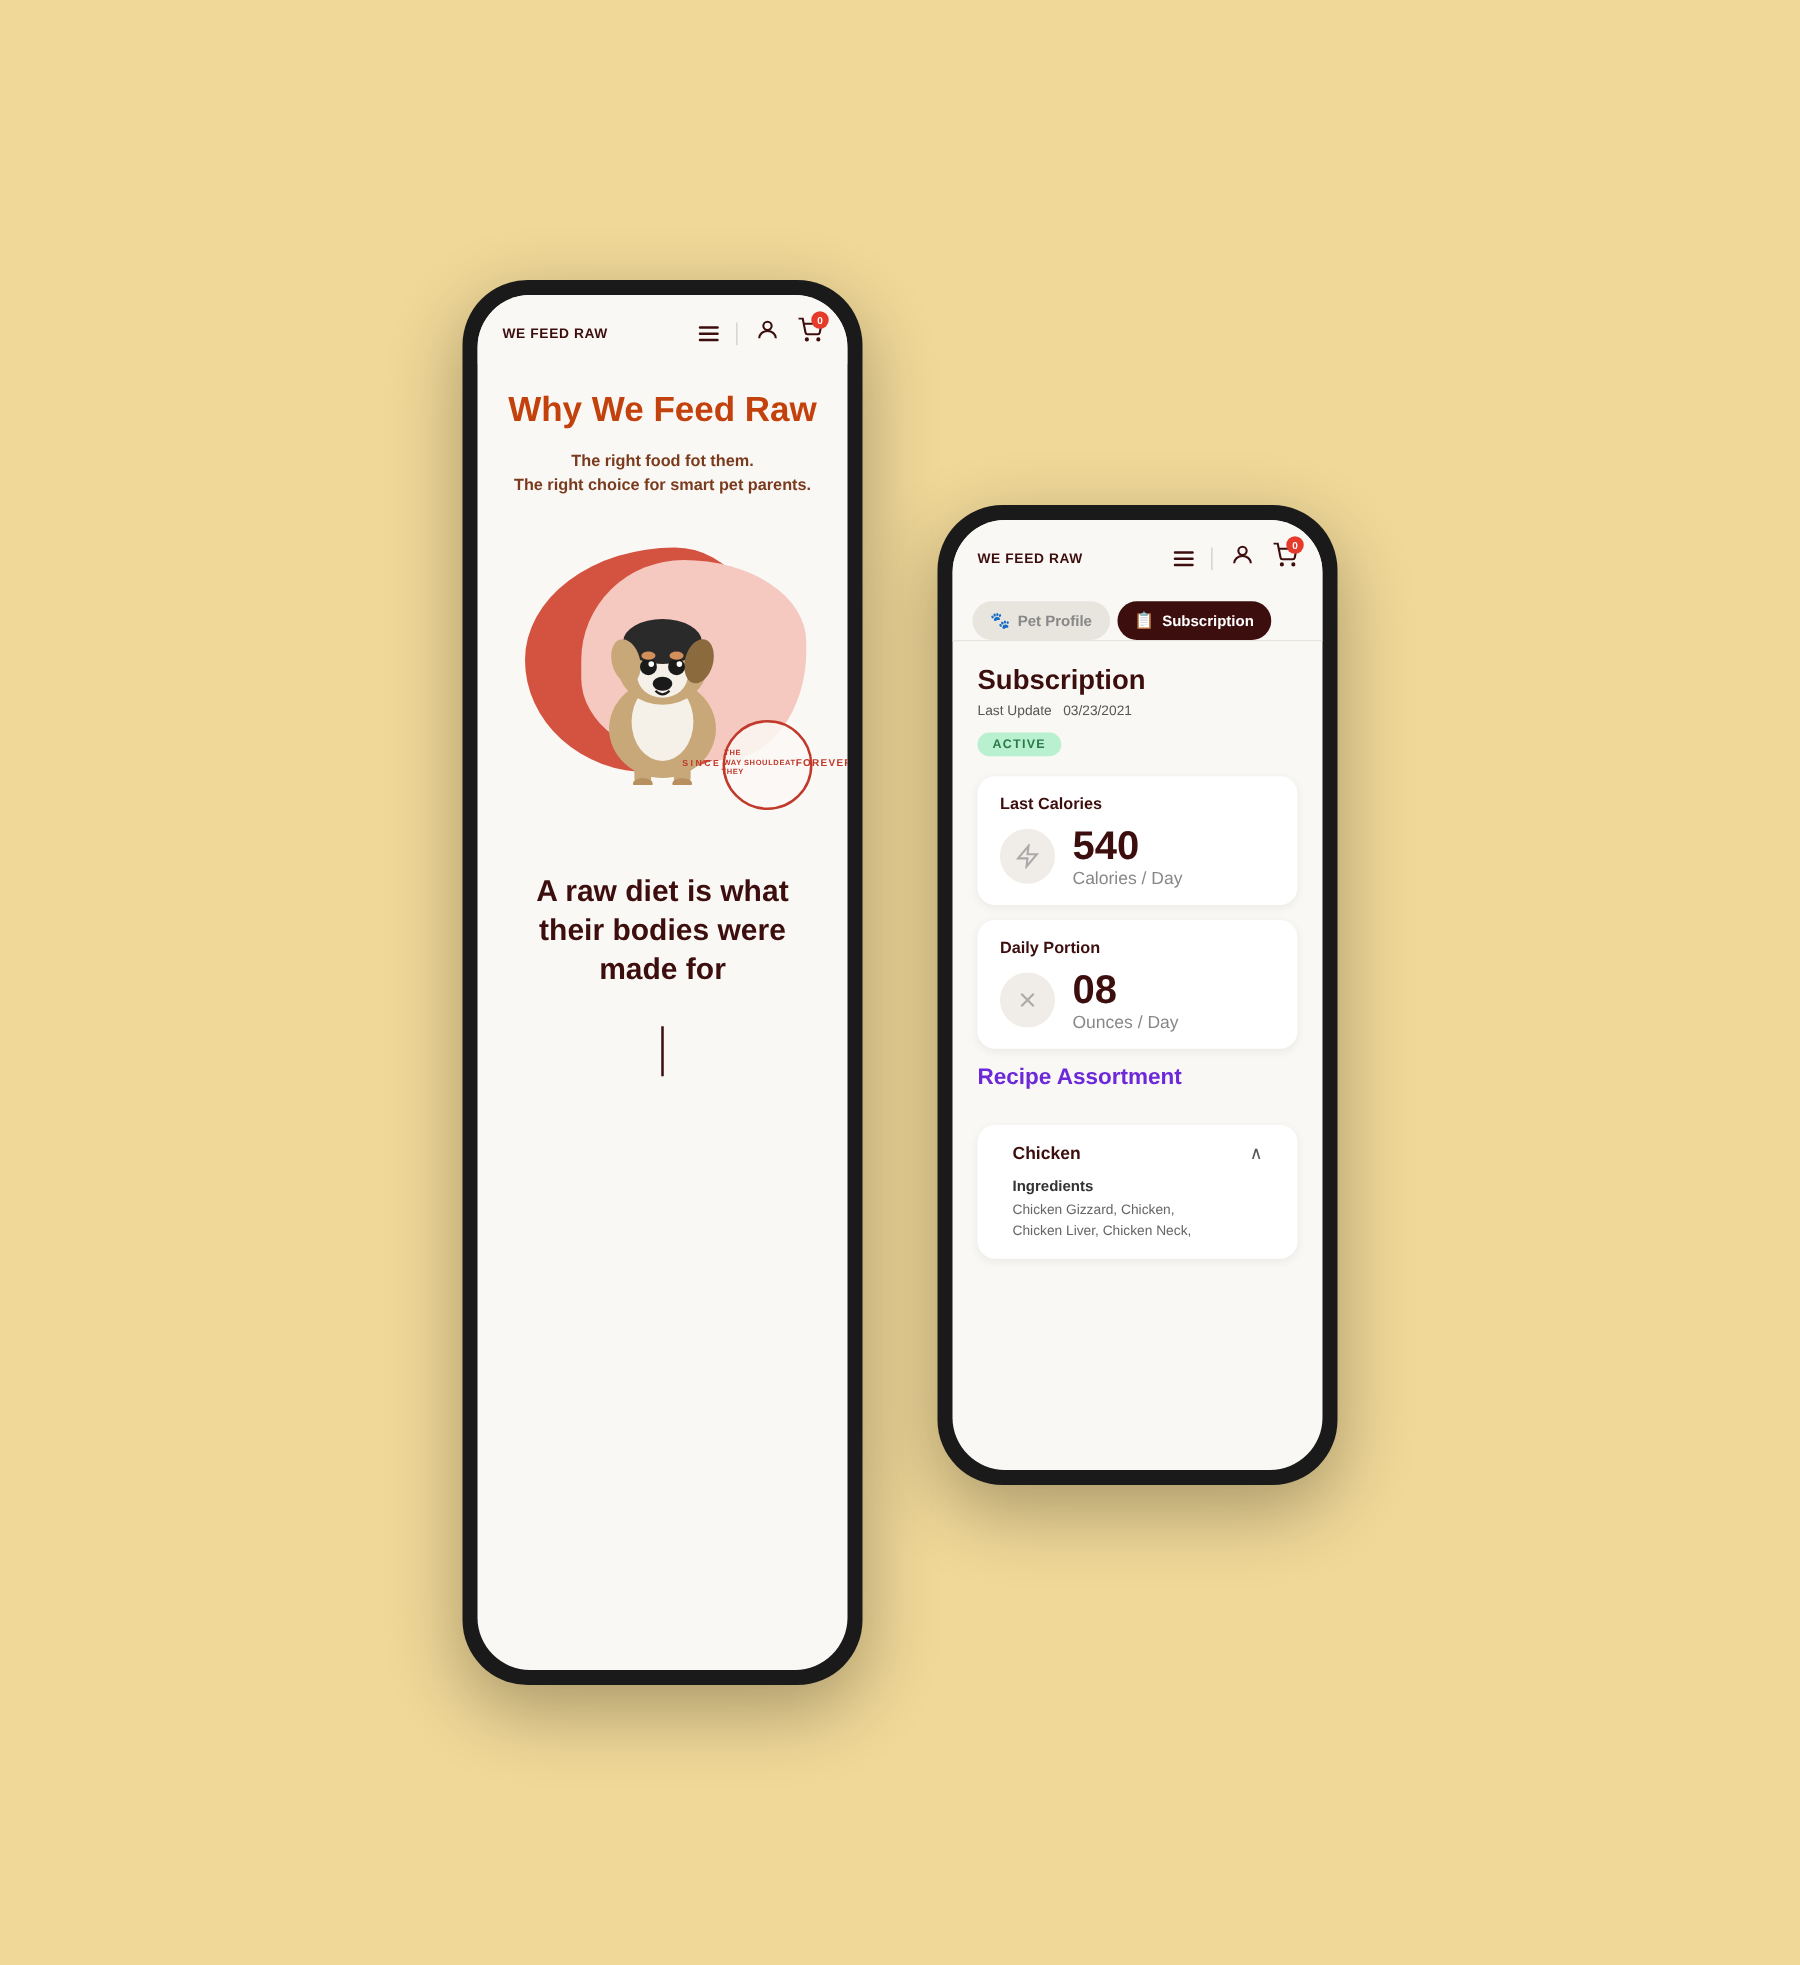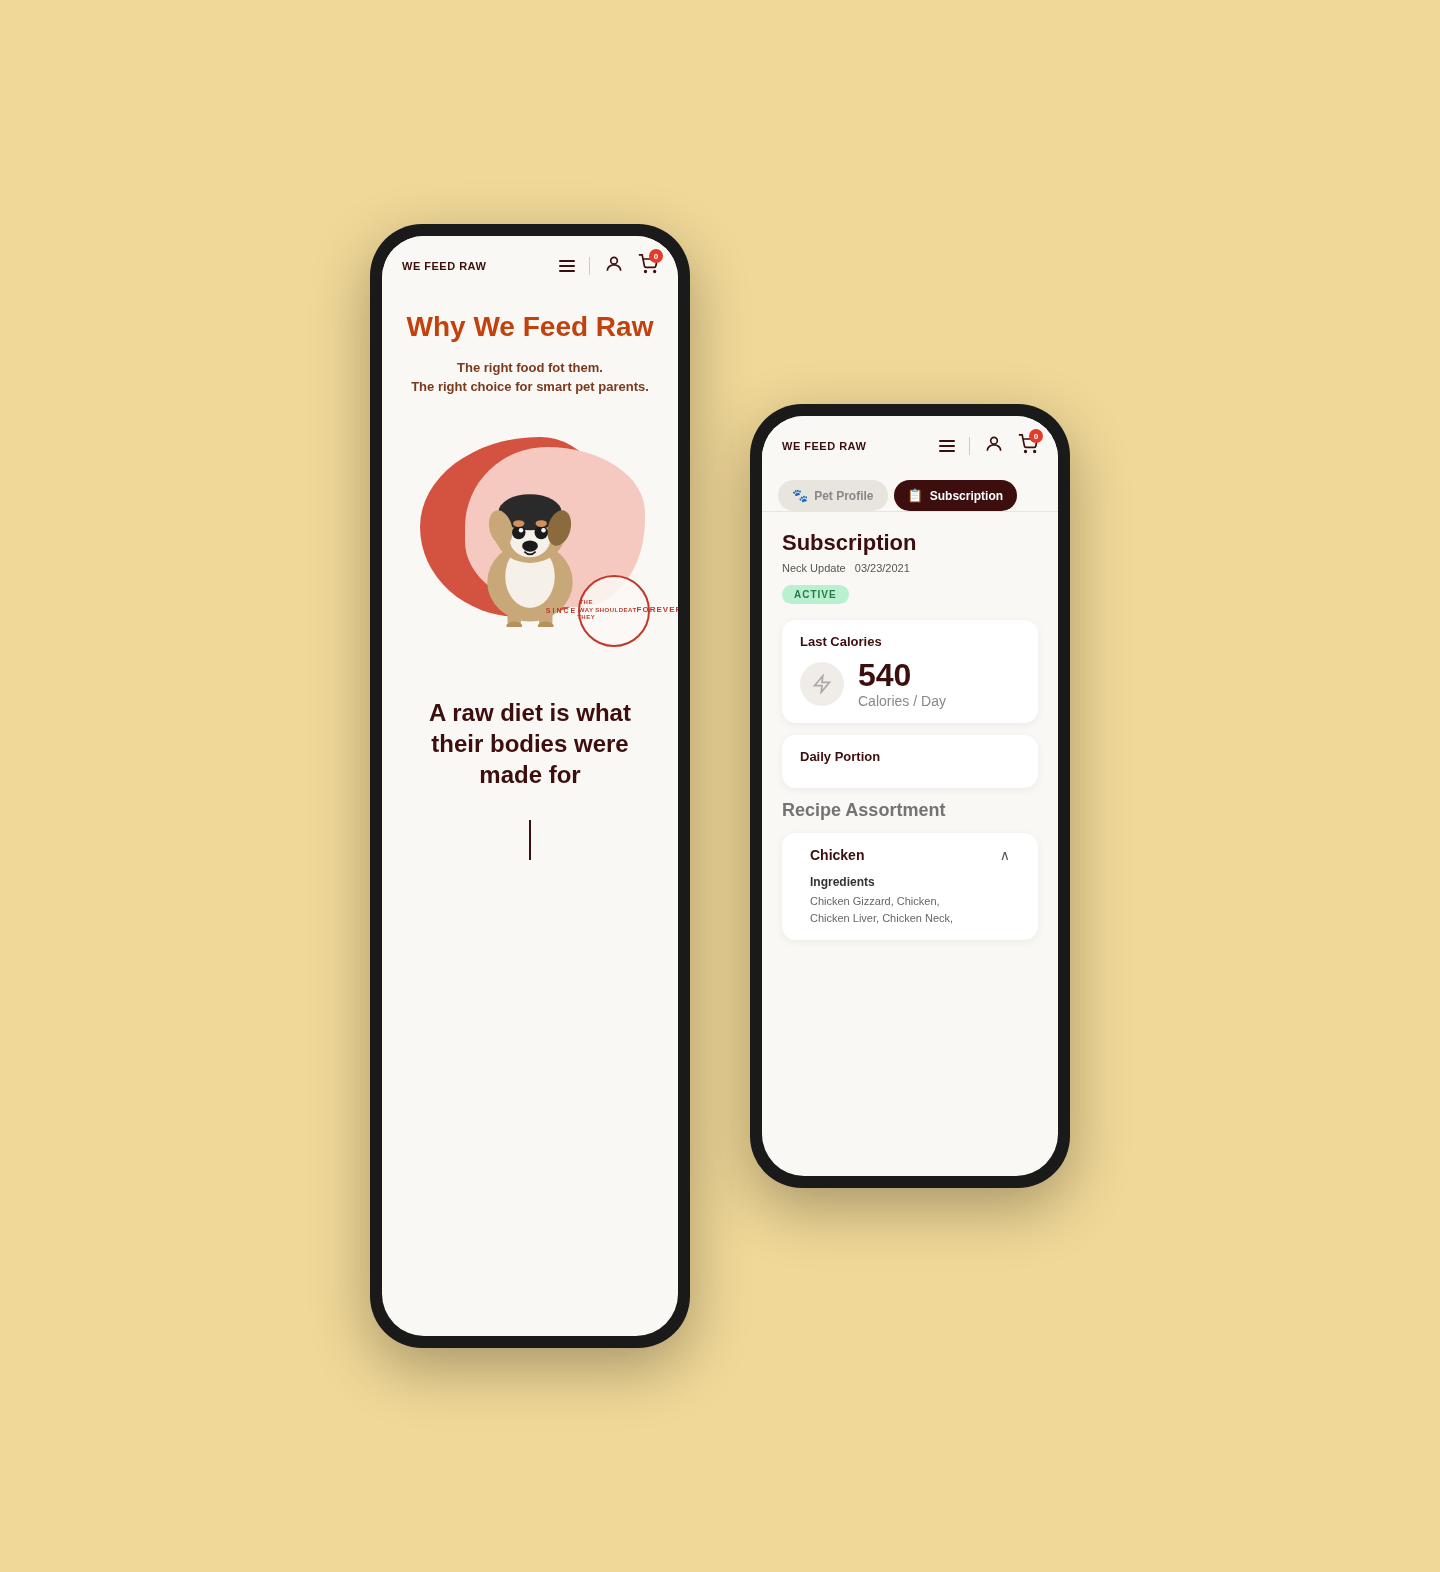--- a/index.html
+++ b/index.html
@@ -314,22 +314,22 @@
 
     .metric-unit {
       font-size: 14px;
       color: #888;
       margin-top: 2px;
     }
 
     .section-title {
       font-size: 18px;
       font-weight: 800;
-      color: #737373;
-      margin: 6px 0 12px;
+      color: #6d28d9;
+      margin: 6px 0 28px;
     }
 
     .recipe-card {
       background: white;
       border-radius: 14px;
       padding: 14px 28px;
       box-shadow: 0 2px 8px rgba(0,0,0,0.06);
     }
 
     .recipe-header {
@@ -524,21 +524,21 @@
           <span class="tab-icon">📋</span>
           <span>Subscription</span>
         </div>
       </div>
 
       <div class="subscription-content">
 
         <div class="sub-title">Subscription</div>
 
         <div class="last-update">
-          <span>Neck Update</span>
+          <span>Last Update</span>
           &nbsp;
           <span>03/23/2021</span>
         </div>
 
         <div class="active-badge">ACTIVE</div>
 
         
         <div class="metric-card">
           <div class="metric-label">Last Calories</div>
           <div class="metric-row">
@@ -550,20 +550,32 @@
             <div>
               <div class="metric-value">540</div>
               <div class="metric-unit">Calories / Day</div>
             </div>
           </div>
         </div>
 
         
         <div class="metric-card">
           <div class="metric-label">Daily Portion</div>
+          <div class="metric-row">
+            <div class="metric-icon-circle">
+              <svg width="20" height="20" viewBox="0 0 24 24" fill="none" stroke="#aaa" stroke-width="2">
+                <line x1="18" y1="6" x2="6" y2="18"></line>
+                <line x1="6" y1="6" x2="18" y2="18"></line>
+              </svg>
+            </div>
+            <div>
+              <div class="metric-value">08</div>
+              <div class="metric-unit">Ounces / Day</div>
+            </div>
+          </div>
         </div>
 
         
         <div class="section-title">Recipe Assortment</div>
 
         <div class="recipe-card">
           <div class="recipe-header">
             <div class="recipe-name">Chicken</div>
             <span class="chevron-icon">∧</span>
           </div>

